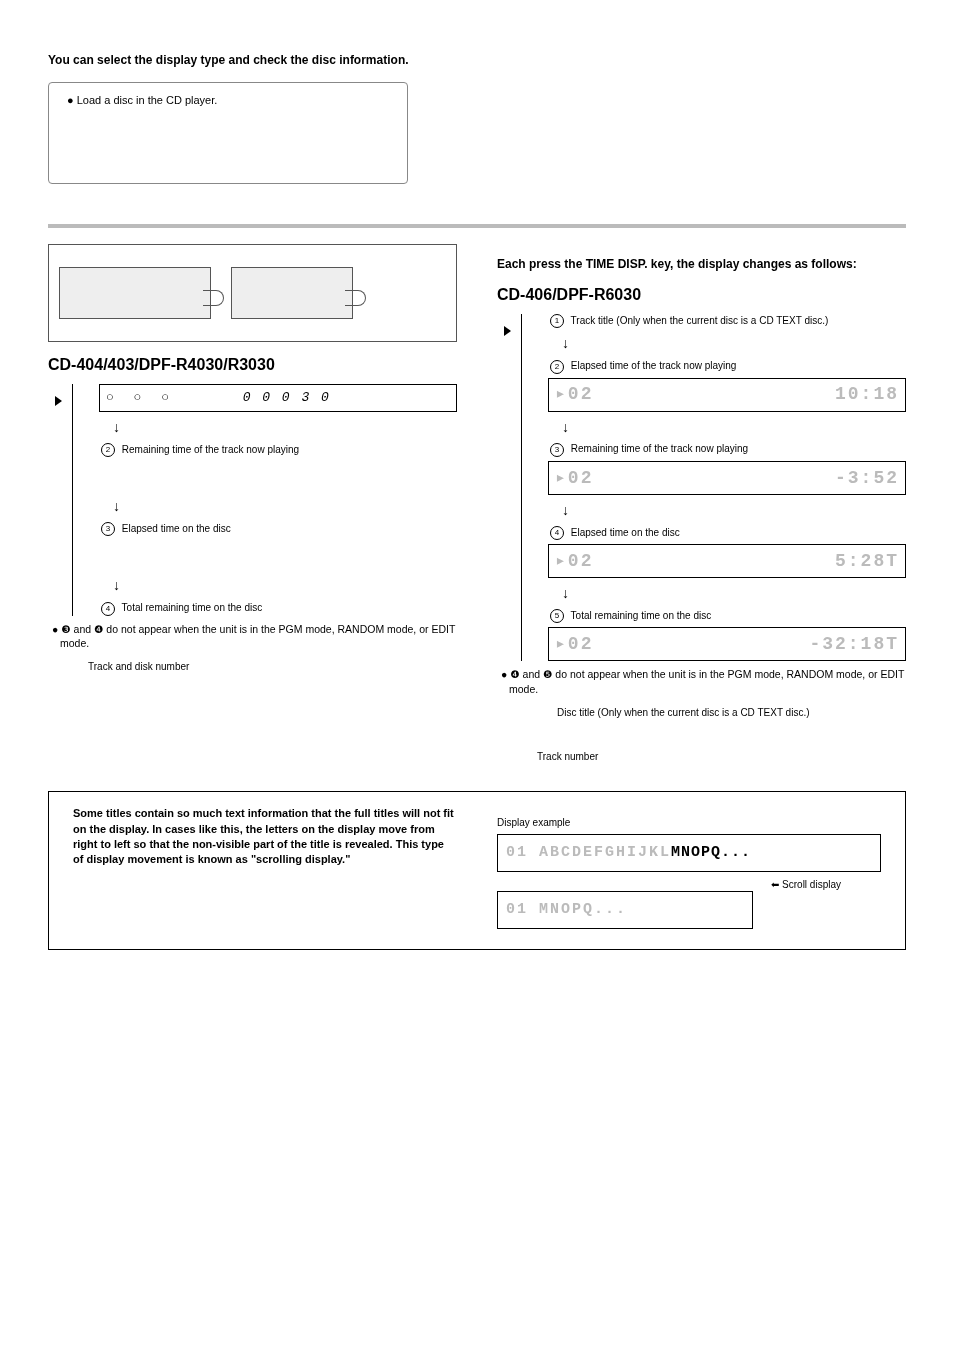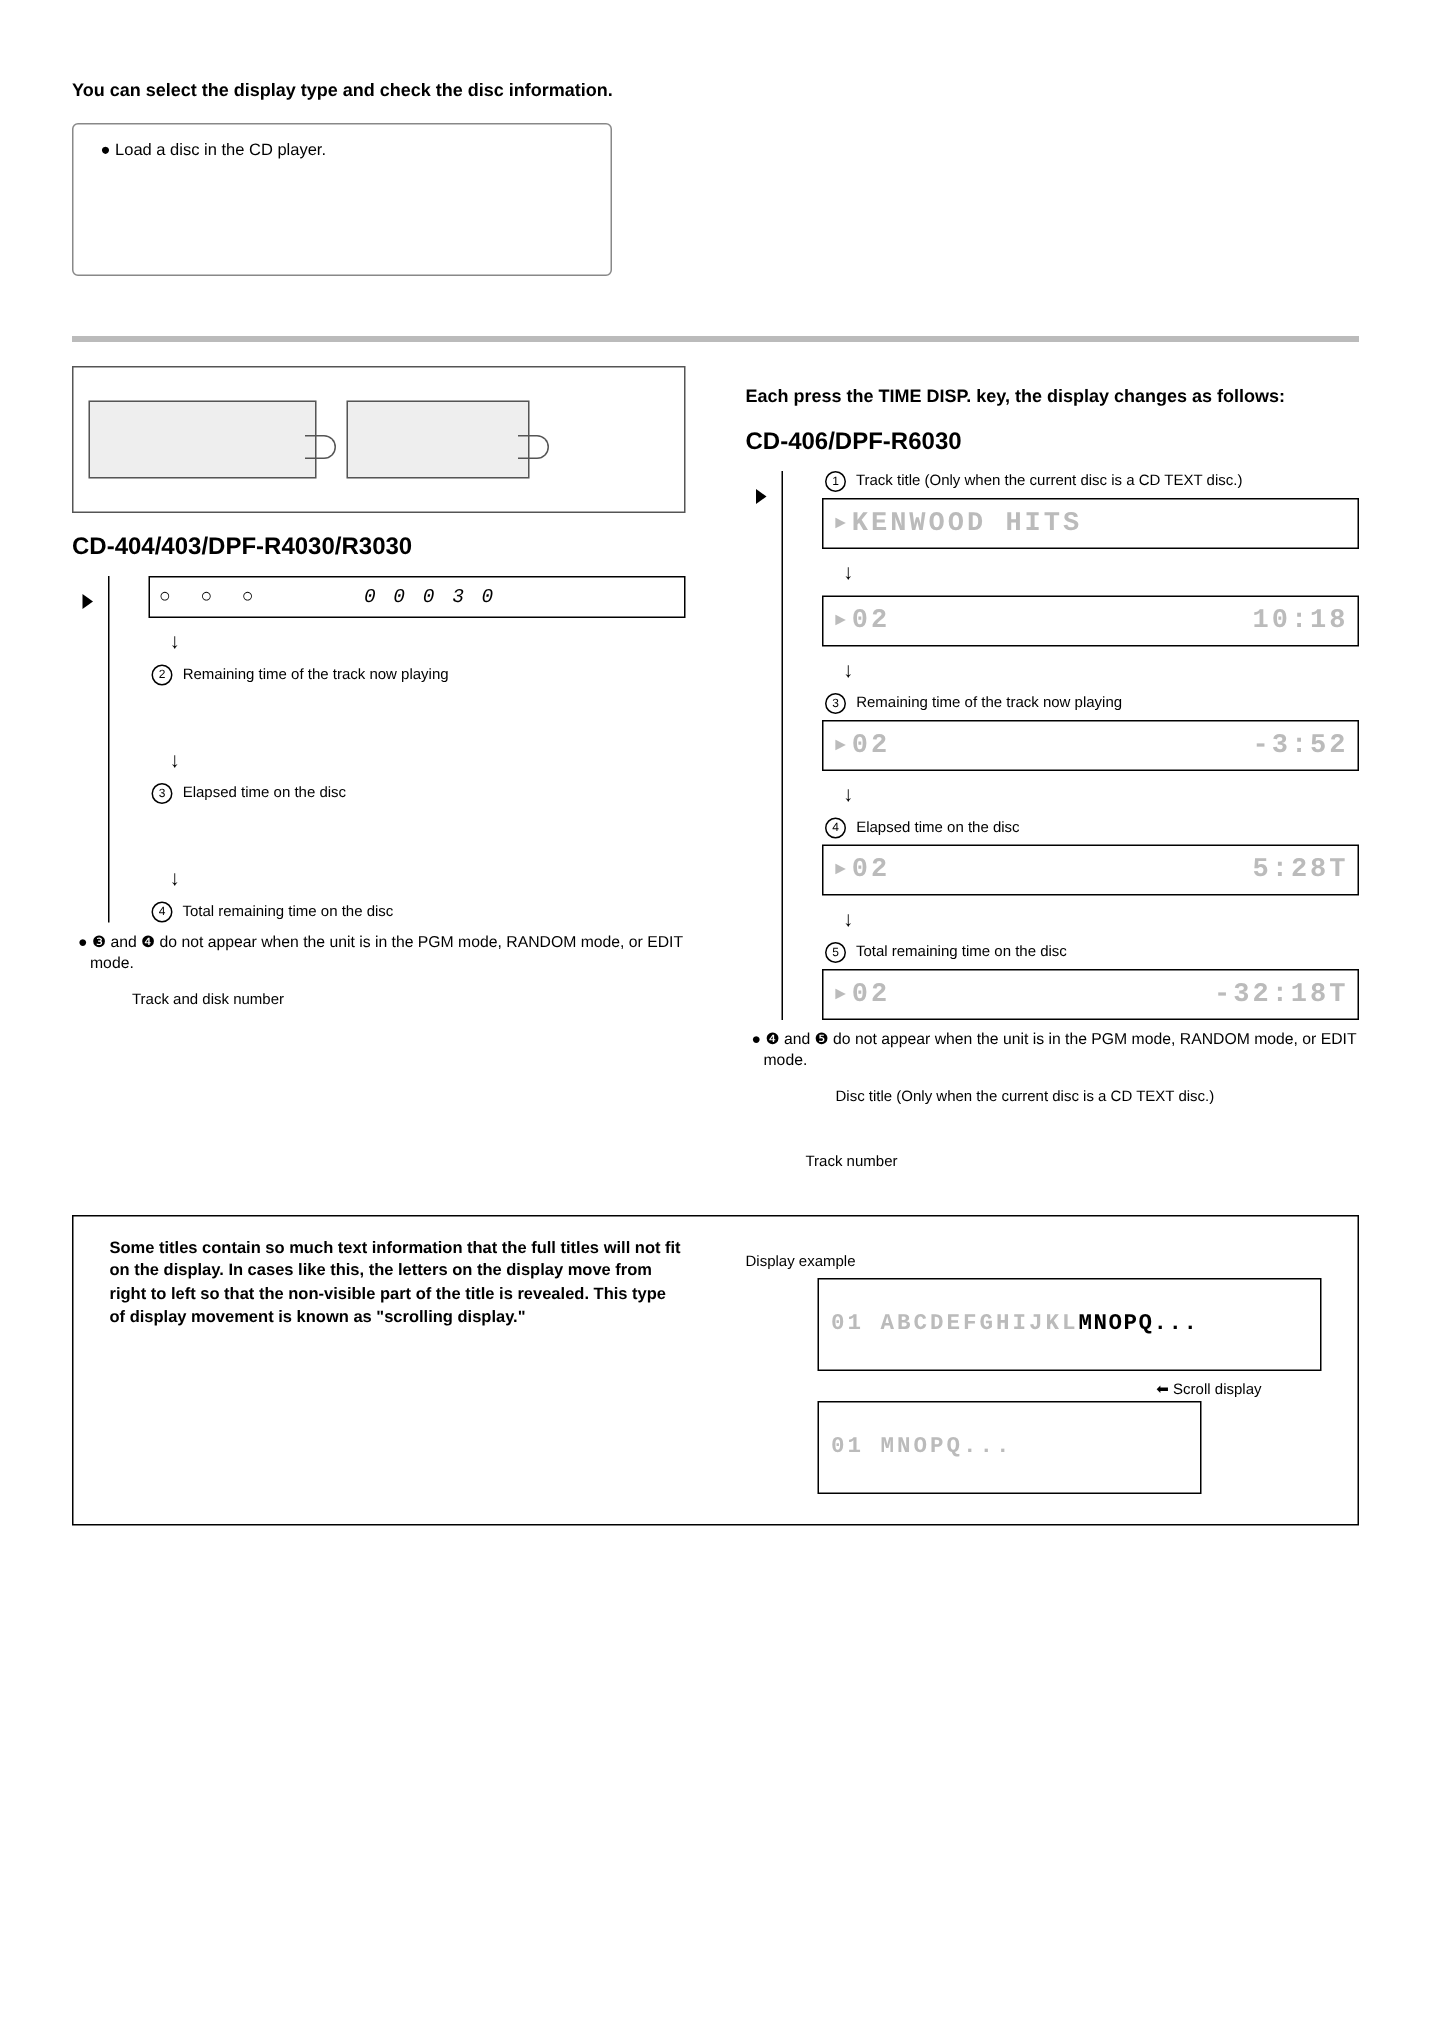--- a/index.html
+++ b/index.html
@@ -114,27 +114,26 @@
     gap:40px;
     align-items:flex-start;
   }
   .scroll-text{ flex:1; font-weight:bold; font-size:11px; line-height:1.4;}
   .scroll-fig{ flex:1; }
   .scroll-lcd{
     border:1.5px solid #000;
     height:28px;
     display:flex;
     align-items:center;
-    padding:16px 8px;
+    padding:4px 8px;
     font-family:"Courier New",monospace;
     font-weight:bold;
     font-size:15px;
     letter-spacing:1px;
     margin-bottom:6px;
-    margin-left:48px;
   }
   .scroll-arrow{ font-size:10px; text-align:right; padding-right:40px;}
   .overflow{ color:#000000; }
 </style>
 </head>
 <body>
 
 <p class="intro">You can select the display type and check the disc information.</p>
 
 <div class="prep-box">
@@ -192,25 +191,26 @@
   <div class="col">
     <p class="bold" style="font-size:12px">Each press the TIME DISP. key, the display changes as follows:</p>
     <div class="model-h">CD-406/DPF-R6030</div>
 
     <div class="seq-L arrow-in">
 
       <div class="state-label">
         <span class="circ">1</span>
         <span>Track title (Only when the current disc is a CD TEXT disc.)</span>
       </div>
-      <div class="lcd lcd-wide">
-        <span class="dim">▸KENWOOD HITS</span>
-      </div>
-      <span class="darrow">↓</span>
-
+      <span class="darrow">↓</span>
+
+      <div class="state-label">
+        <span class="circ">2</span>
+        <span>Elapsed time of the track now playing</span>
+      </div>
       <div class="lcd lcd-wide">
         <span class="dim">▸02</span>
         <span class="dim">10:18</span>
       </div>
       <span class="darrow">↓</span>
 
       <div class="state-label">
         <span class="circ">3</span>
         <span>Remaining time of the track now playing</span>
       </div>

